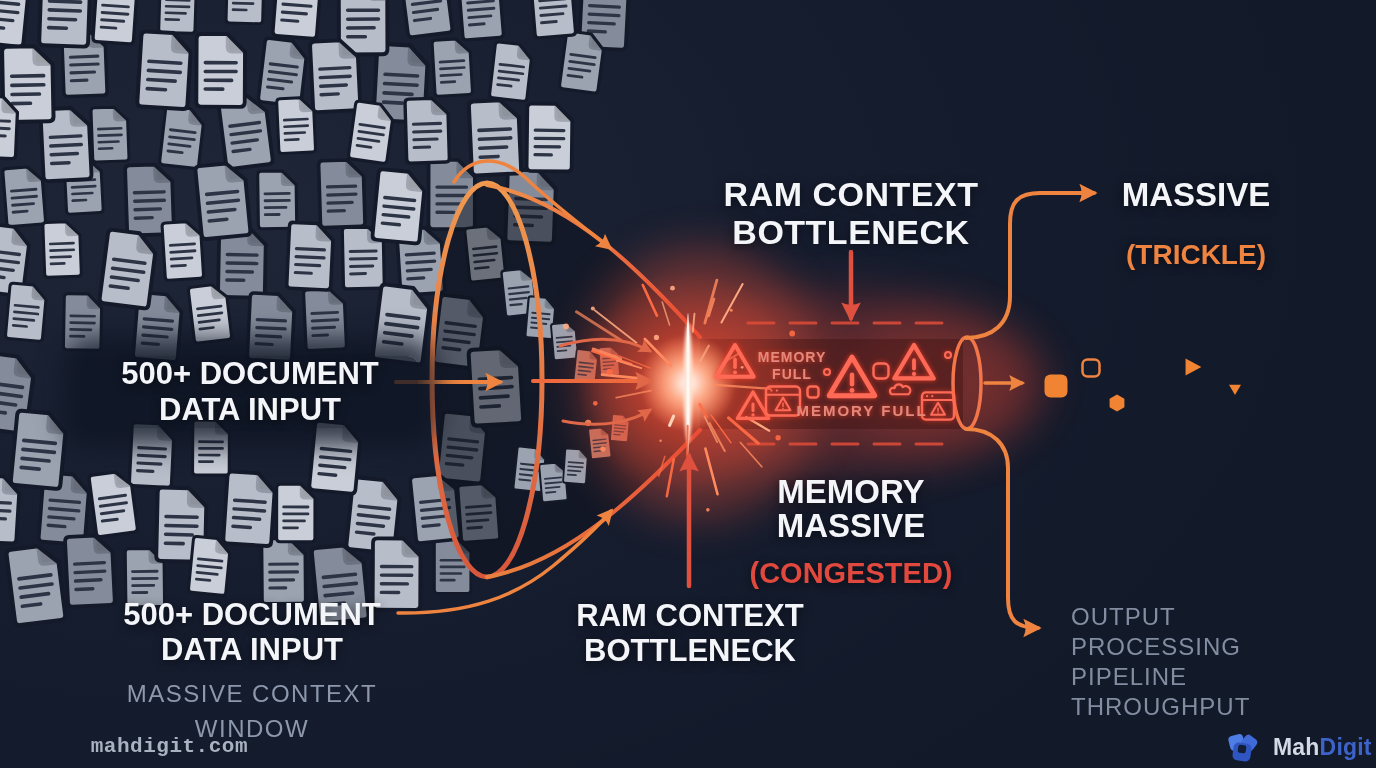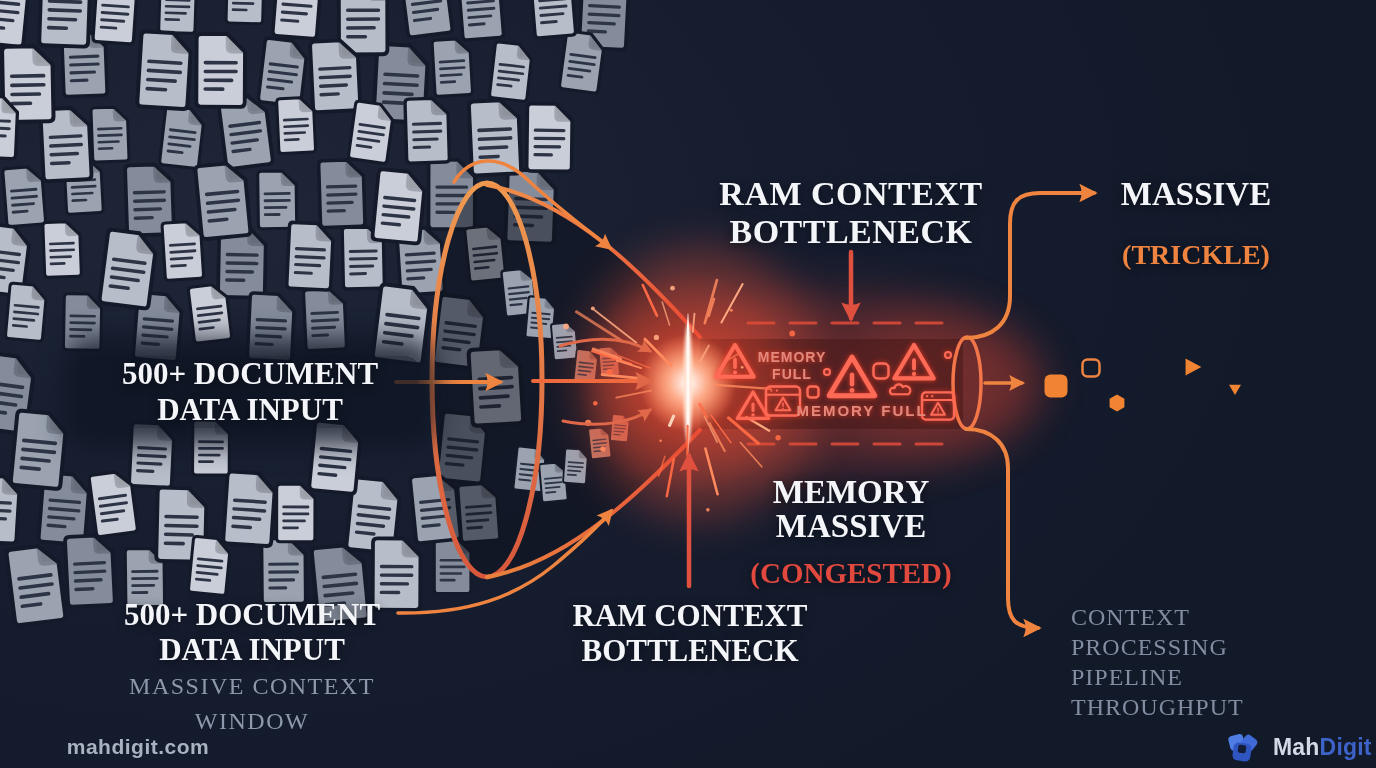--- a/index.html
+++ b/index.html
@@ -4,35 +4,35 @@
 <style>
   html,body{margin:0;padding:0;background:#0e1220;}
   #stage{
     position:relative;width:1376px;height:768px;overflow:hidden;
     background:radial-gradient(1100px 720px at 16% 28%, #1e2638 0%, #161d2f 52%, #121929 100%);
     font-family:"Liberation Sans",sans-serif;
   }
   svg{display:block}
   .label{position:absolute;font-weight:bold;color:#f3f5f9;text-align:center;
          text-shadow:0 2px 10px rgba(0,0,0,.55);line-height:1;}
-  .label .ln{display:block;font-family:Liberation Serif, serif;}
+  .label .ln{display:block;}
   .backdrop{background:rgba(14,20,35,.78);border-radius:10px;box-shadow:0 0 26px 18px rgba(14,20,35,.78);}
   #lbl-input-top{left:82px;top:356px;width:336px;font-size:31px;line-height:36px;}
   #lbl-input-bottom{left:80px;top:597px;width:344px;font-size:31px;line-height:35px;}
-  #lbl-input-bottom .sub{font-size:24px;font-weight:400;color:#8d98ac;letter-spacing:1.5px;margin-top:2px;text-shadow:none;}
+  #lbl-input-bottom .sub{font-size:24px;font-weight:400;color:#8d98ac;letter-spacing:1.5px;margin-top:9px;text-shadow:none;}
   #lbl-bneck-top{left:691px;top:175px;width:320px;font-size:34px;line-height:38px;letter-spacing:.5px;}
   #lbl-bneck-bottom{left:530px;top:598px;width:320px;font-size:31px;line-height:35px;}
   #lbl-pipeline{left:701px;top:475px;width:300px;font-size:33px;line-height:34px;}
   #lbl-pipeline .sub{font-size:29px;color:#e2493e;margin-top:13px;}
   #lbl-output{left:1076px;top:177px;width:240px;font-size:33px;line-height:35px;}
   #lbl-output .sub{font-size:28px;color:#ef8440;margin-top:25px;}
   #lbl-slowed{left:1071px;top:602px;width:280px;text-align:left;font-size:24px;line-height:30px;
               font-weight:500;color:#828da1;letter-spacing:1px;text-shadow:none;}
-  #watermark{left:28px;top:736px;width:220px;text-align:center;font-size:21px;letter-spacing:.5px;
-             color:#a9b2c1;text-shadow:none;}
+  #watermark{left:28px;top:736px;width:220px;text-align:right;font-size:21px;letter-spacing:.5px;
+             color:#a9b2c1;text-shadow:none;font-family:Liberation Mono, monospace;}
   #logo{position:absolute;left:1226px;top:730px;display:flex;align-items:center;gap:13px;}
   #logo .t{font-size:23px;font-weight:bold;letter-spacing:.2px;}
   #logo .p1{color:#d3dae6;}
   #logo .p2{color:#3d63c9;}
 </style>
 </head>
 <body>
 
 <div id="stage">
 
@@ -399,21 +399,21 @@
     <span class="ln">MASSIVE</span>
     <span class="ln sub">(CONGESTED)</span>
   </div>
 
   <div class="label" id="lbl-output">
     <span class="ln">MASSIVE</span>
     <span class="ln sub">(TRICKLE)</span>
   </div>
 
   <div class="label" id="lbl-slowed">
-    <span class="ln">CONTEXT PROCESSING</span>
+    <span class="ln">OUTPUT PROCESSING</span>
     <span class="ln">PIPELINE THROUGHPUT</span>
   </div>
 
   <div class="label" id="watermark">mahdigit.com</div>
 
   <div id="logo">
     <svg width="34" height="34" viewBox="0 0 34 34">
       <rect x="3" y="5" width="15" height="15" rx="4" fill="#4d7de5" transform="rotate(-14 10 12)"></rect>
       <rect x="16" y="6" width="14" height="14" rx="4" fill="#3f6ad8" transform="rotate(38 23 13)"></rect>
       <rect x="7" y="13" width="18" height="18" rx="5" fill="#2e55c0" transform="rotate(8 16 22)"></rect>

